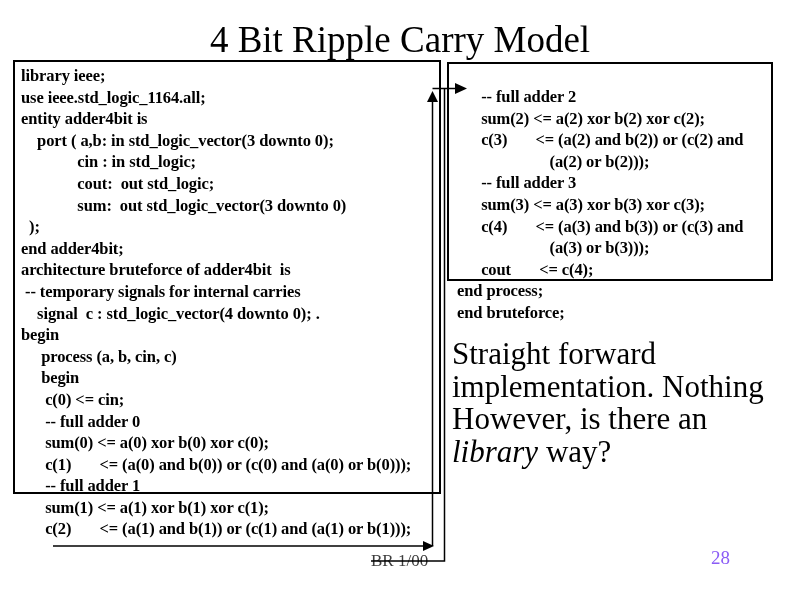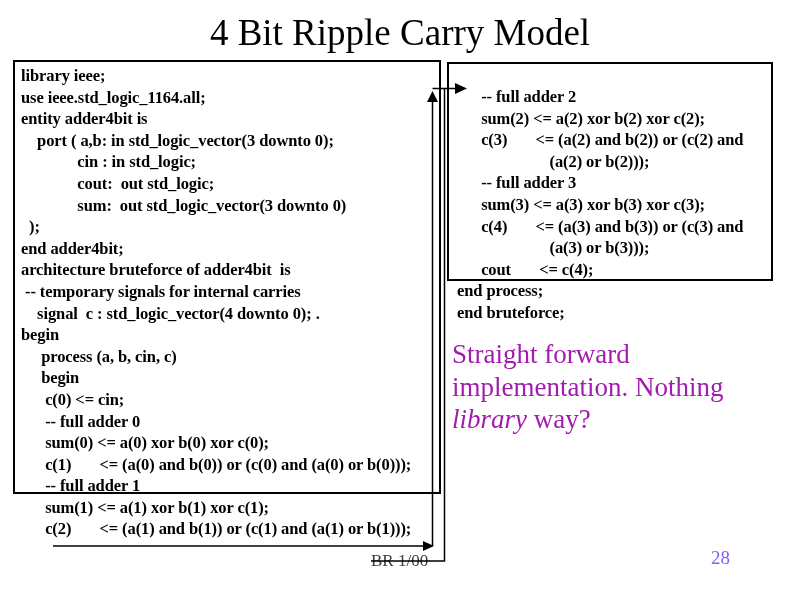--- a/index.html
+++ b/index.html
@@ -2,21 +2,21 @@
 <html><head>
 <meta charset="utf-8">
 <style>
   html,body{margin:0;padding:0;}
   body{
     width:800px;height:600px;position:relative;overflow:hidden;
     background:#ffffff;
     font-family:"Liberation Serif", serif;
   }
   .title{
-    position:absolute;left:0;right:0;top:6px;margin:5px;
+    position:absolute;left:0;right:0;top:6px;margin:12px;
     text-align:center;
     font-size:37px;font-weight:400;color:#000;
     letter-spacing:0px;
   }
   .code-box{
     position:absolute;
     border:2px solid #000;
     box-sizing:border-box;
     background:#fff;
   }
@@ -27,21 +27,21 @@
     font-weight:700;
     font-size:16.5px;line-height:21.6px;
     color:#000;
     white-space:pre;
     letter-spacing:-0.1px;
   }
   .code-box.left .code{padding:3px 0 0 6px;}
   .code-box.right .code{padding:22px 0 0 8px;}
   .note{
     position:absolute;left:452px;top:338px;width:340px;
-    font-size:27px;line-height:32.5px;color:#a21caf;
+    font-size:31px;line-height:32.5px;color:#000000;
   }
   .note .nline{white-space:pre;}
   .note em{font-style:italic;}
   .footer{
     position:absolute;left:371px;top:551px;
     font-size:17px;color:#3d3d3d;white-space:pre;
   }
   .page-number{
     position:absolute;left:711px;top:547px;
     font-size:19px;color:#8b5cf6;
@@ -93,20 +93,21 @@
       c(4)       &lt;= (a(3) and b(3)) or (c(3) and
                        (a(3) or b(3)));
       cout       &lt;= c(4);
 end process;
 end bruteforce;</div>
   </div>
 
   <div class="note">
     <div class="nline">Straight forward</div>
     <div class="nline">implementation. Nothing</div>
+    <div class="nline">However, is there an</div>
     <div class="nline"><em>library</em><span> way?</span></div>
   </div>
 
   <div class="footer">BR 1/00</div>
   <div class="page-number">28</div>
 
   <svg class="connectors" viewBox="0 0 800 600">
 
     <line x1="53" y1="546" x2="424" y2="546" stroke="#000" stroke-width="1.5"></line>
     <polygon points="434,546 423,541 423,551" fill="#000"></polygon>

